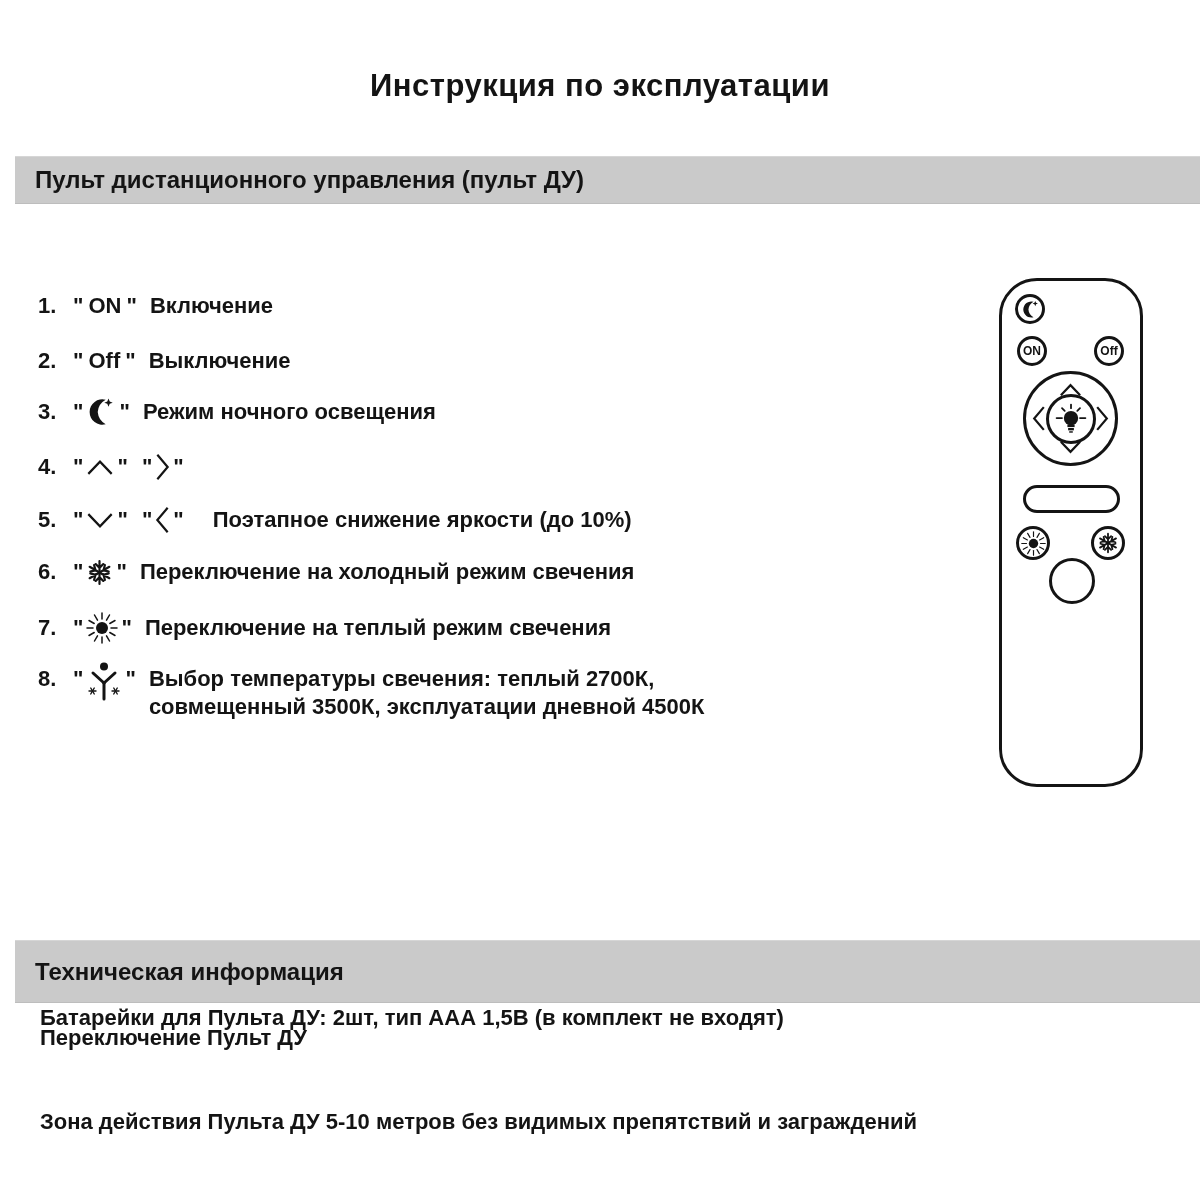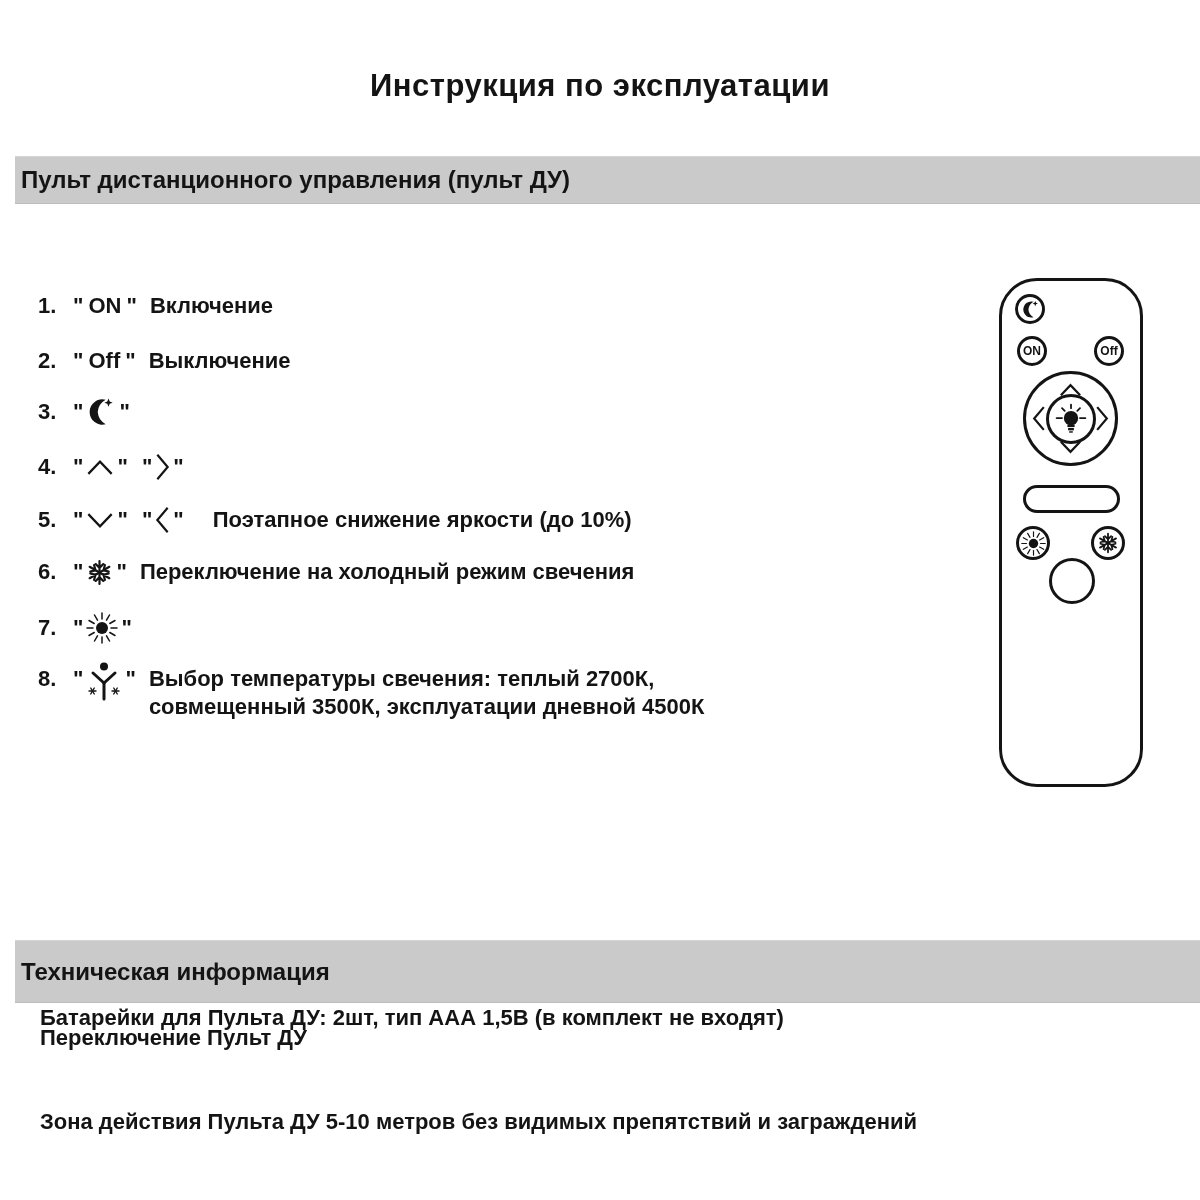--- a/index.html
+++ b/index.html
@@ -9,21 +9,21 @@
     color:#141414;overflow:hidden;
   }
   .abs{position:absolute;}
   h1.title{
     position:absolute;top:68px;left:0;width:1200px;margin:0;
     text-align:center;font-size:31px;font-weight:bold;letter-spacing:.5px;
   }
   .section-bar{
     position:absolute;left:15px;right:0;height:48px;
     background:#cacaca;border-top:1px solid #d6d6d6;border-bottom:1px solid #bdbdbd;
-    display:flex;align-items:center;padding-left:6px;box-sizing:border-box;
+    display:flex;align-items:center;padding-left:20px;box-sizing:border-box;
     font-size:24px;font-weight:bold;
   }
   .item{
     position:absolute;left:38px;display:flex;align-items:center;
     font-size:22px;font-weight:bold;white-space:nowrap;line-height:28px;
   }
   .item .num{width:32px;flex:0 0 auto;}
   .item .q{margin:0 3px;}
   .item .icon{flex:0 0 auto;display:block;}
   .item .t{margin-left:10px;}
@@ -163,20 +163,21 @@
   <span class="t">Выключение</span>
 </div>
 
 <div class="item" style="top:397px;">
   <span class="num">3.</span>
   <span class="q">"</span>
   <svg class="icon" width="30" height="30">
       <use href="#sym-moon"></use>
     </svg>
   <span class="q">"</span>
+  <span class="t">Режим ночного освещения</span>
 </div>
 
 <div class="item" style="top:452px;">
   <span class="num">4.</span>
   <span class="q">"</span>
   <svg class="icon" width="28" height="17">
       <use href="#sym-chev-up"></use>
     </svg>
   <span class="q">"</span>
   <span class="pair-gap"></span>
@@ -213,20 +214,21 @@
   <span class="t">Переключение на холодный режим свечения</span>
 </div>
 
 <div class="item" style="top:612px;">
   <span class="num">7.</span>
   <span class="q">"</span>
   <svg class="icon" width="32" height="32">
       <use href="#sym-sun"></use>
     </svg>
   <span class="q">"</span>
+  <span class="t">Переключение на теплый режим свечения</span>
 </div>
 
 <div class="item two-line" style="top:665px;">
   <span class="num">8.</span>
   <span class="q">"</span>
   <svg class="icon" width="36" height="40">
       <use href="#sym-colortemp"></use>
     </svg>
   <span class="q">"</span>
   <span class="t">

